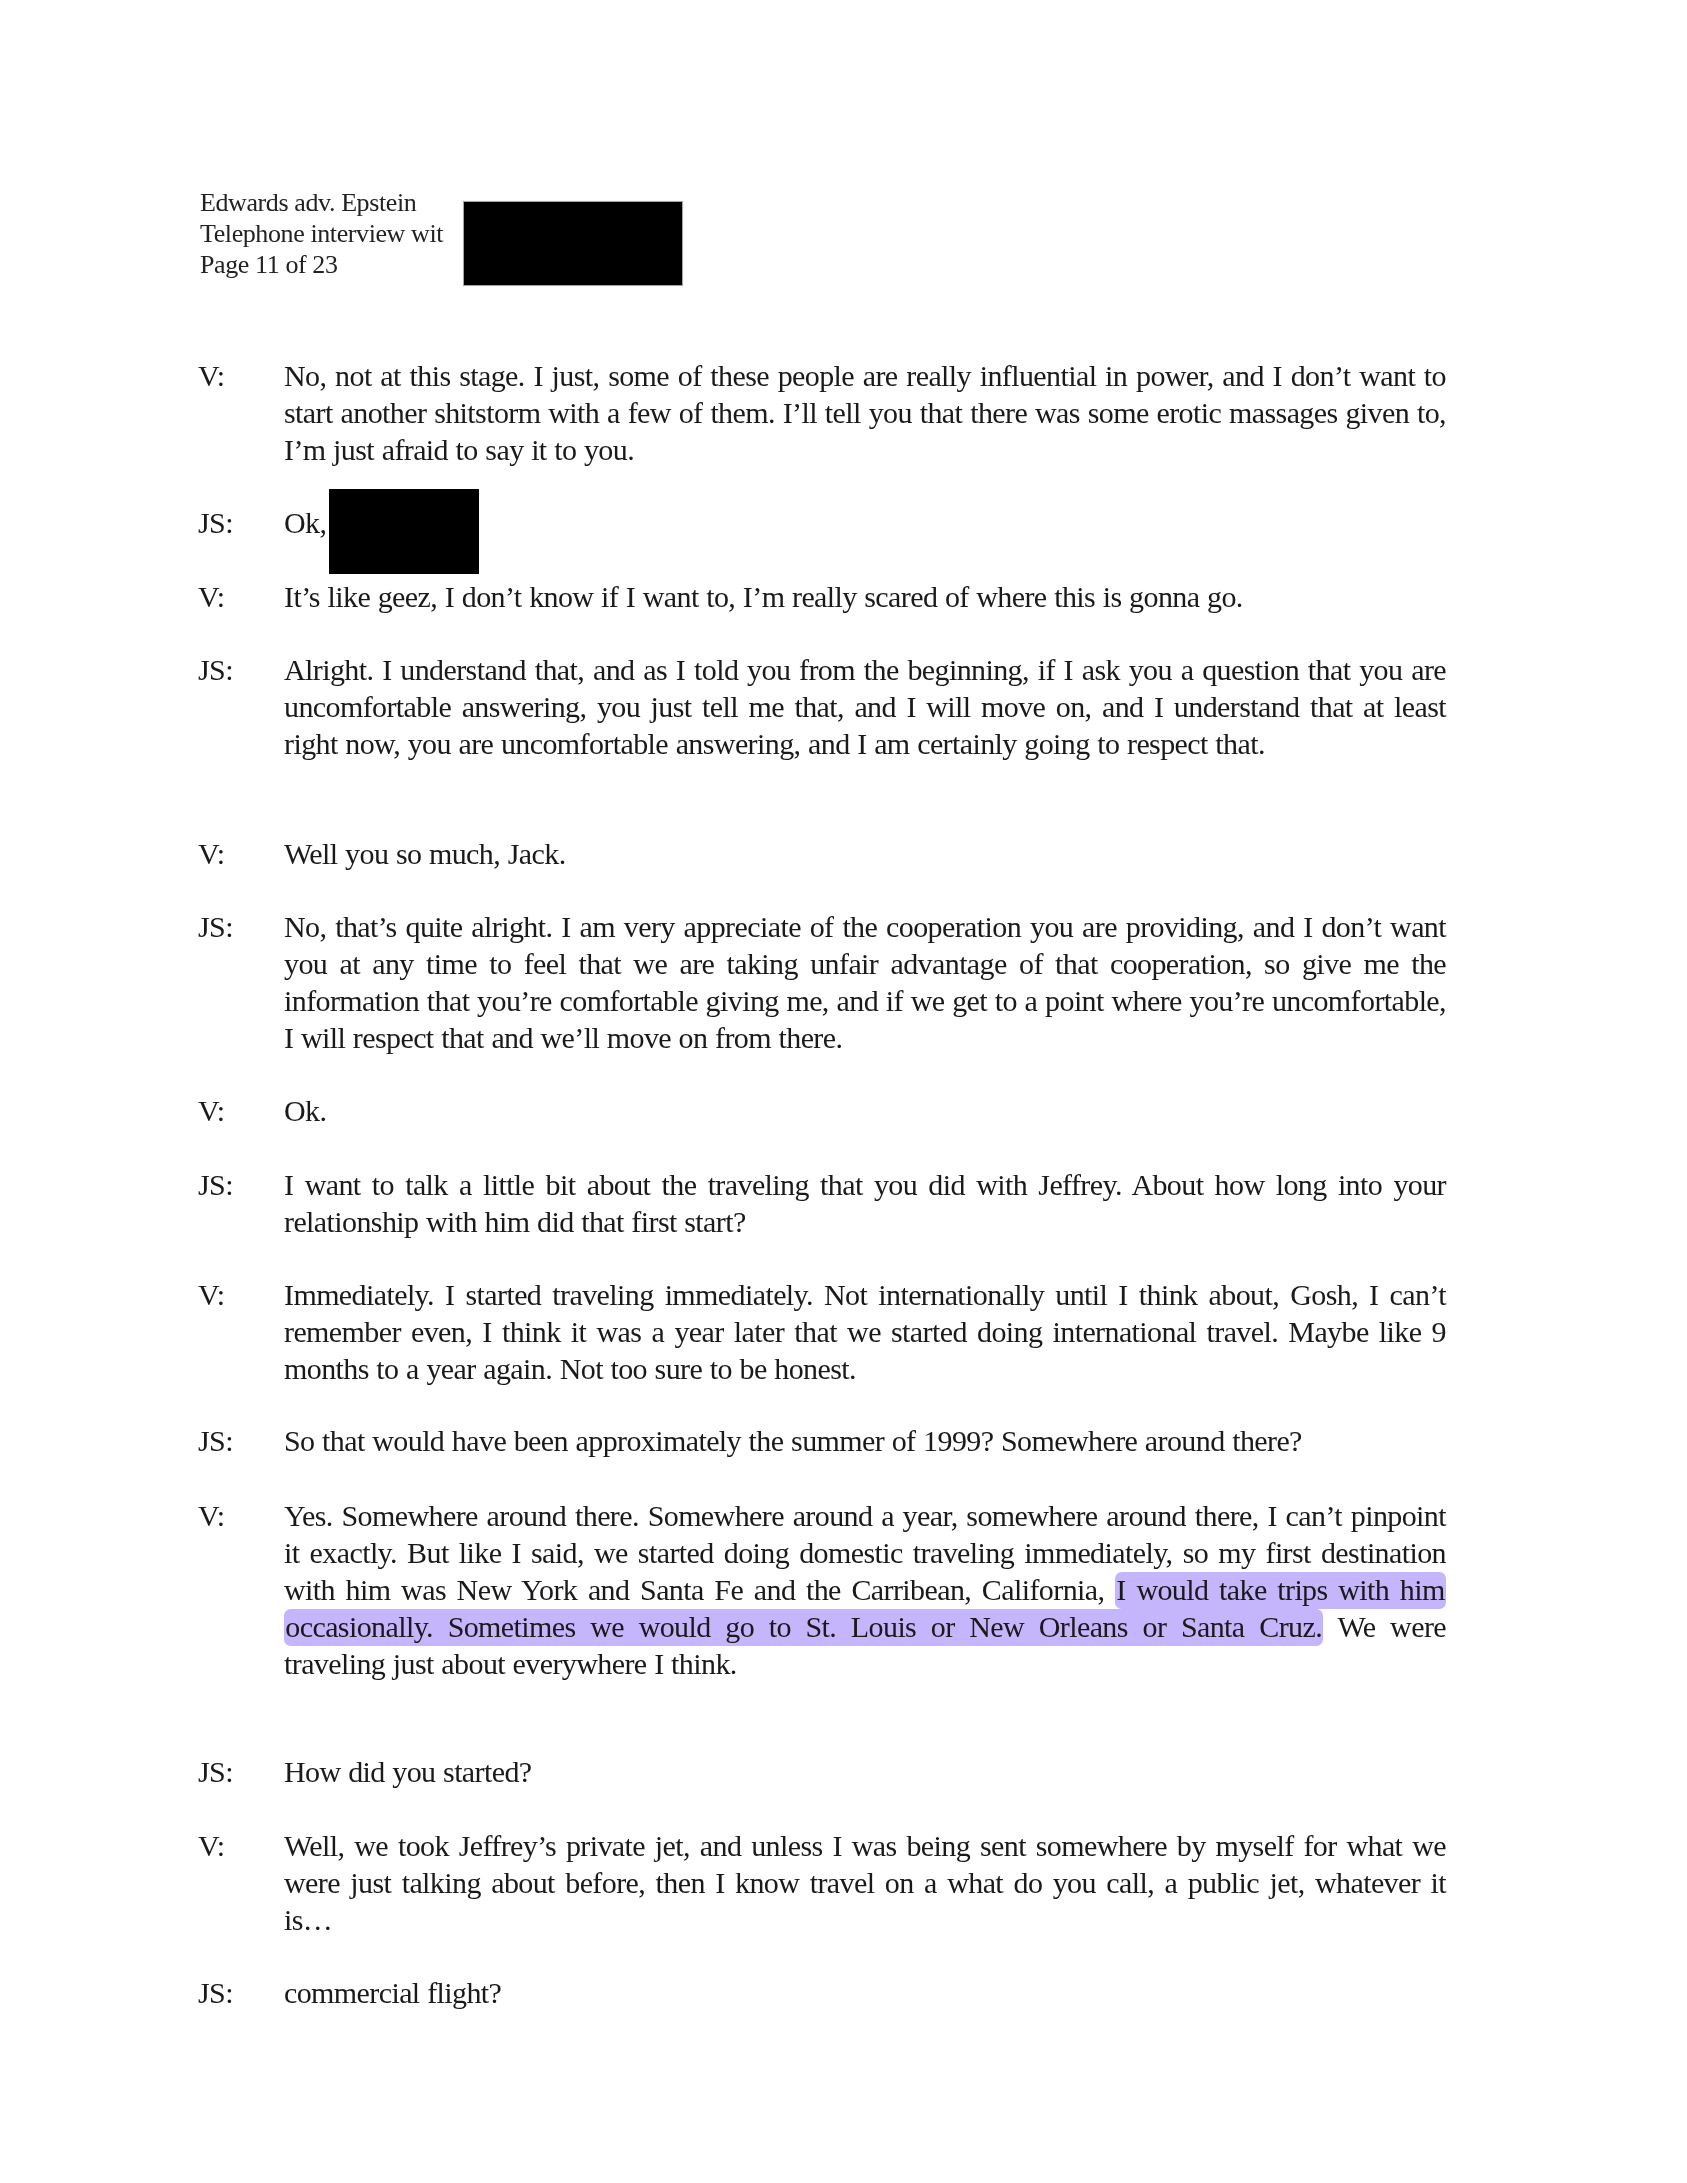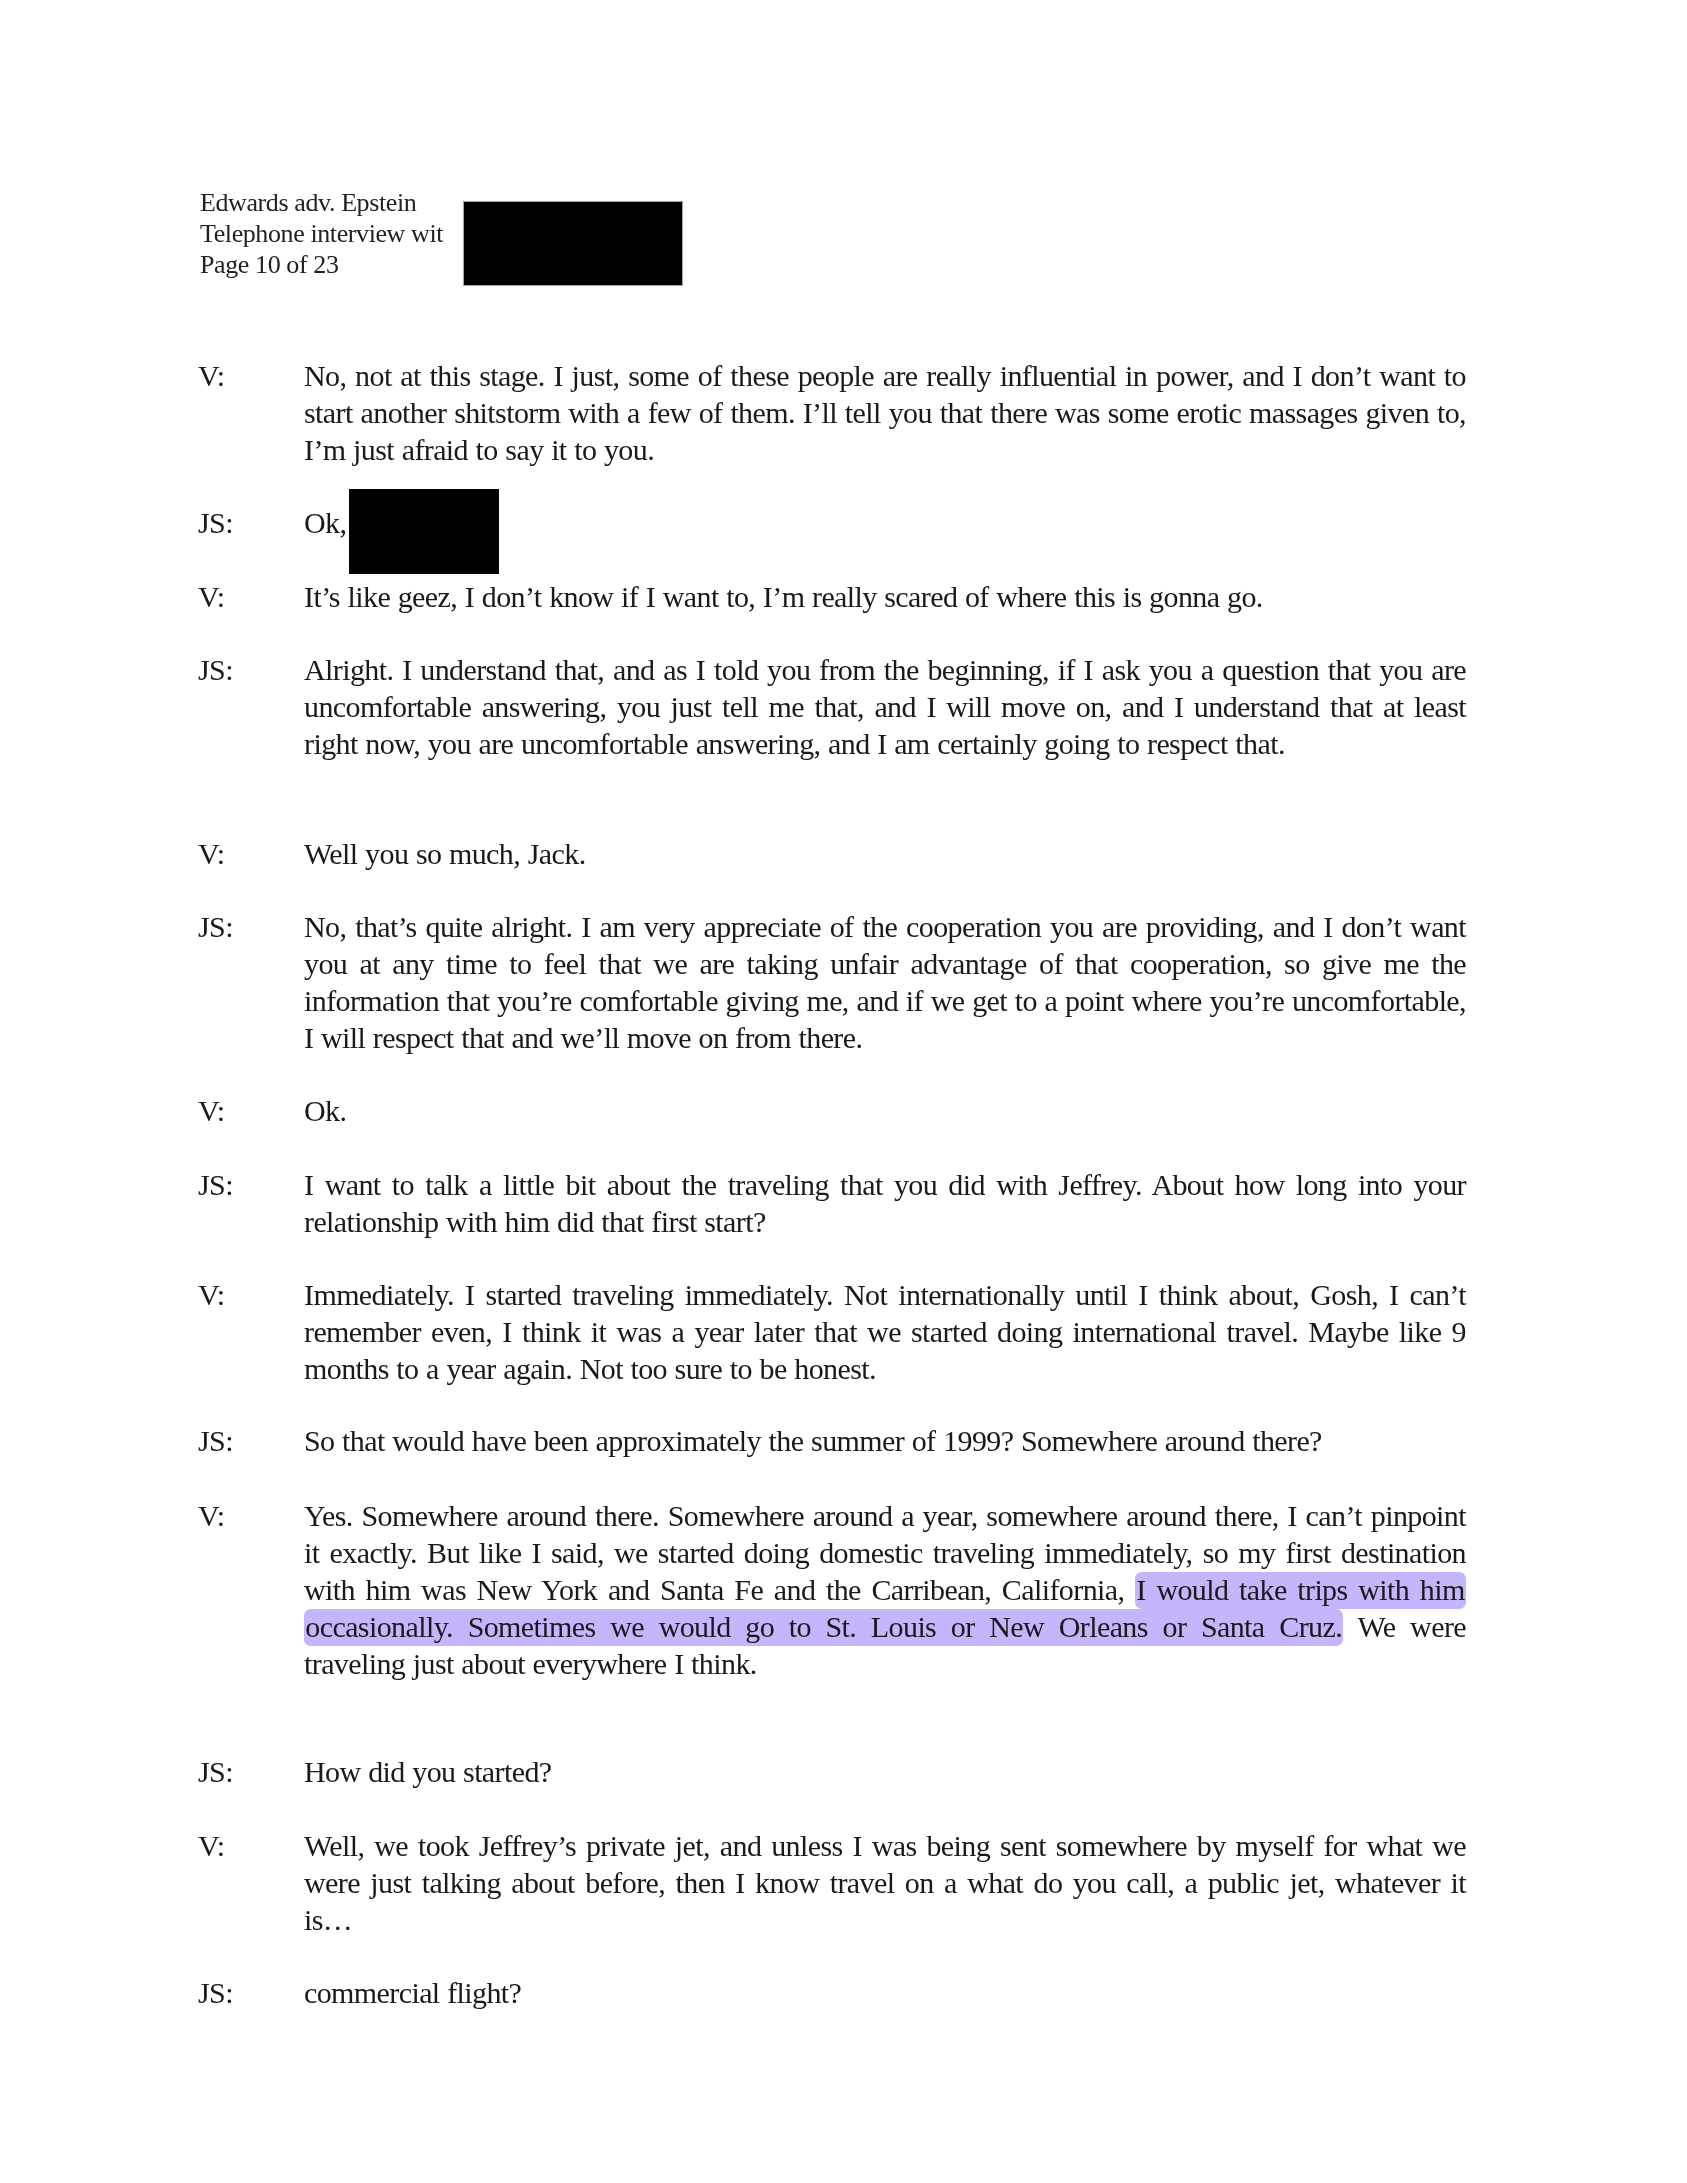--- a/index.html
+++ b/index.html
@@ -52,21 +52,21 @@
       letter-spacing: -0.6px;
     }
     .speaker {
       position: absolute;
       left: 0;
       top: 0;
       width: 93px;
     }
     .speech {
       position: absolute;
-      left: 106px;
+      left: 86px;
       top: 0;
       width: 1162px;
       text-align: justify;
       text-align-last: left;
       word-spacing: 0.7px;
     }
     .speech.noj { text-align: left; }
     .hl {
       background: #c4b5fd;
       border-radius: 6.6px;
@@ -85,21 +85,21 @@
     }
   </style>
 </head>
 <body>
 
 <div class="page">
 
   <div class="header">
     <div>Edwards adv. Epstein</div>
     <div>Telephone interview wit</div>
-    <div>Page 10 of 23</div>
+    <div>Page 11 of 23</div>
   </div>
   <div class="redaction redaction-header"></div>
 
   <div class="block" style="top:357px;">
     <div class="speaker">V:</div>
     <div class="speech">No, not at this stage.  I just, some of these people are really influential in power, and I don’t want to start another shitstorm with a few of them.  I’ll tell you that there was some erotic massages given to, I’m just afraid to say it to you.</div>
   </div>
 
   <div class="block" style="top:504px;">
     <div class="speaker">JS:</div>

